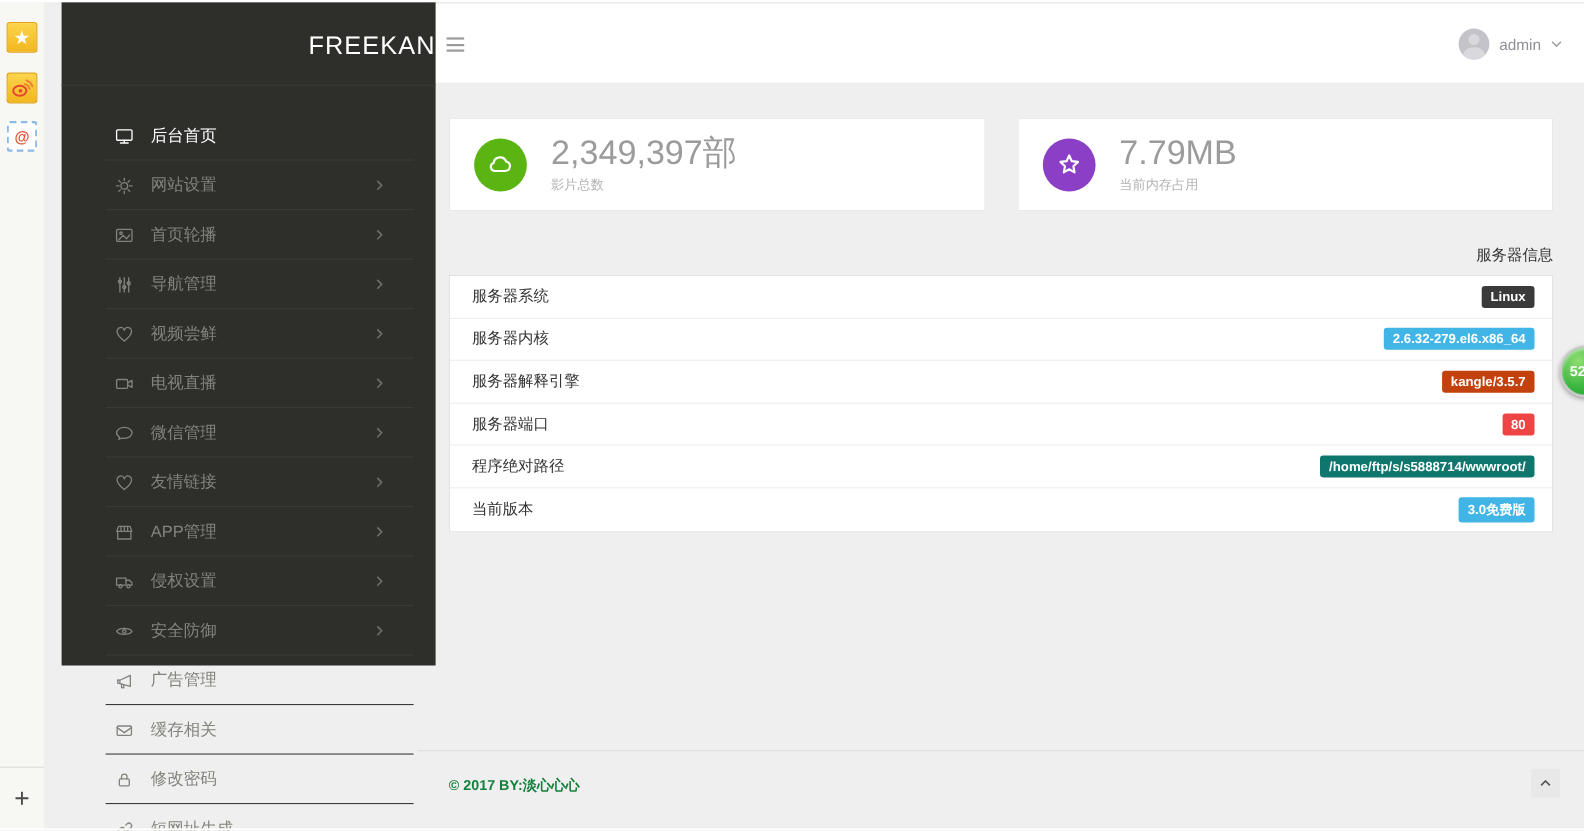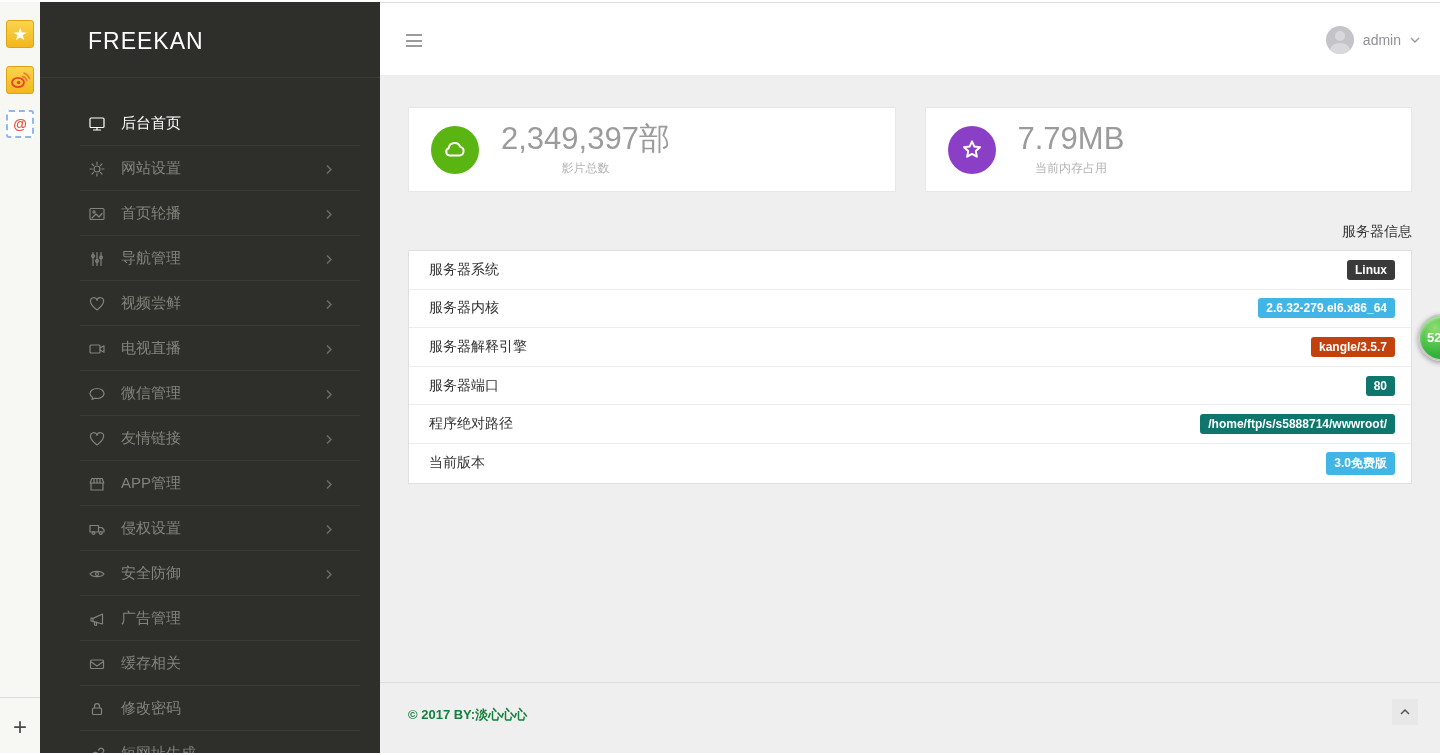--- a/index.html
+++ b/index.html
@@ -17,21 +17,21 @@
     display:flex; align-items:center; justify-content:center; cursor:pointer; }
   .tile-yellow { background:linear-gradient(#fbd44c,#f2b71e); border:1px solid #dfa313; }
   .tile-mail { background:#fff; border:2px dashed #8db8e8; }
   .tile-mail span { color:#e8503a; font-weight:bold; font-size:14px; }
   .star-glyph { color:#fff; font-size:17px; line-height:1; }
   .edge-bottom { position:absolute; left:0; bottom:0; width:40px; height:58px; border-top:1px solid #dcdcdc;
     display:flex; align-items:center; justify-content:center; }
   .edge-plus { font-size:24px; color:#4a4a4a; cursor:pointer; line-height:1; }
 
   
-  .sidebar { position:absolute; left:40px; top:2px; width:340px; height:753px; background:#2e2e2b; z-index:4; }
+  .sidebar { position:absolute; left:56px; top:2px; width:340px; height:603px; background:#2e2e2b; z-index:4;text-align:right; }
   .logo { height:76px; line-height:78px; padding-left:48px; color:#ffffff; font-size:23px;
     letter-spacing:1px; font-weight:500; border-bottom:1px solid #3b3b37; }
   .menu { list-style:none; margin-top:23px; }
   .menu li { position:relative; height:45px; display:flex; align-items:center; padding-left:48px;
     color:#83837d; font-size:15px; cursor:pointer; }
   .menu li::after { content:""; position:absolute; left:40px; right:20px; bottom:0; height:1px; background:#3a3a36; }
   .menu li .mi { width:18px; height:18px; margin-right:15px; flex:0 0 18px; }
   .menu li svg.ic { stroke:currentColor; fill:none; stroke-width:1.2; stroke-linecap:round; stroke-linejoin:round; }
   .menu li.active { color:#ffffff; }
   .chev { position:absolute; right:48px; top:50%; transform:translateY(-50%); }
@@ -43,21 +43,21 @@
   .hamburger { position:absolute; left:26px; top:31px; width:16px; height:13px; cursor:pointer;
     display:flex; flex-direction:column; justify-content:space-between; background:none; border:none; }
   .hamburger i { display:block; height:2px; background:#9b9b9b; }
   .userbox { position:absolute; right:20px; top:0; height:73px; display:flex; align-items:center; gap:9px; cursor:pointer; }
   .avatar { width:28px; height:28px; border-radius:50%; background:#c3c3c9; overflow:hidden; position:relative; }
   .avatar .head { position:absolute; left:9px; top:5px; width:10px; height:10px; border-radius:50%; background:#d9d9dd; }
   .avatar .body { position:absolute; left:4px; top:17px; width:20px; height:14px; border-radius:50%; background:#d9d9dd; }
   .username { color:#90909a; font-size:14px; }
 
   .content { position:absolute; top:75px; left:0; right:0; bottom:73px; padding:32px 28px 0; }
-  .cards { display:flex; gap:29px; margin-bottom:31px;text-align:center; }
+  .cards { display:flex; gap:29px; margin-bottom:31px; }
   .card { flex:1; height:85px; background:#fff; border:1px solid #e7e7e7;
     display:flex; align-items:center; padding-left:22px; }
   .stat-circle { width:48px; height:48px; border-radius:50%; margin-right:22px;
     display:flex; align-items:center; justify-content:center; flex:0 0 48px; }
   .stat-circle svg { stroke:#fff; fill:none; stroke-width:1.8; stroke-linecap:round; stroke-linejoin:round; }
   .stat-value { font-size:31px; color:#9b9b9b; line-height:1.1; font-weight:400; }
   .stat-label { font-size:12px; color:#b3b3b3; margin-top:3px; }
 
   .section-title { font-size:14px; color:#333; margin:0 0 9px 2px; font-weight:400;text-align:right; }
   .panel { background:#fff; border:1px solid #e0e0e0; }
@@ -316,21 +316,21 @@
       <div class="irow">
         <span class="irow-label">服务器内核</span>
         <span class="badge" style="background-color: rgb(65, 181, 230);">2.6.32-279.el6.x86_64</span>
       </div>
       <div class="irow">
         <span class="irow-label">服务器解释引擎</span>
         <span class="badge" style="background-color: #c2410c;">kangle/3.5.7</span>
       </div>
       <div class="irow">
         <span class="irow-label">服务器端口</span>
-        <span class="badge" style="background-color: #0f766e;">80</span>
+        <span class="badge" style="background-color: #ef4444;">80</span>
       </div>
       <div class="irow">
         <span class="irow-label">程序绝对路径</span>
         <span class="badge" style="background-color: #0f766e;">/home/ftp/s/s5888714/wwwroot/</span>
       </div>
       <div class="irow">
         <span class="irow-label">当前版本</span>
         <span class="badge" style="background-color: rgb(65, 181, 230);">3.0免费版</span>
       </div>
     </div>

